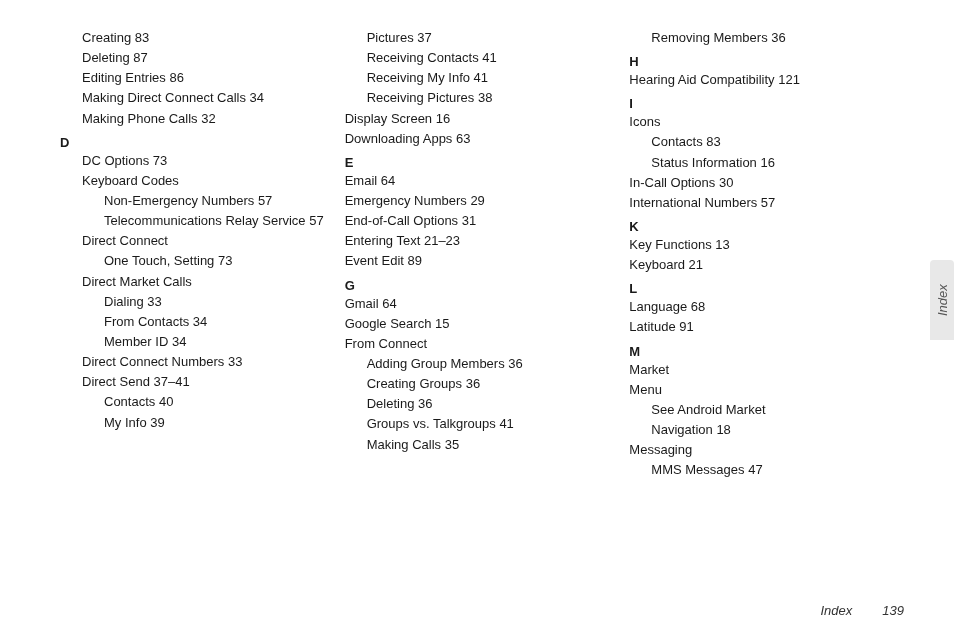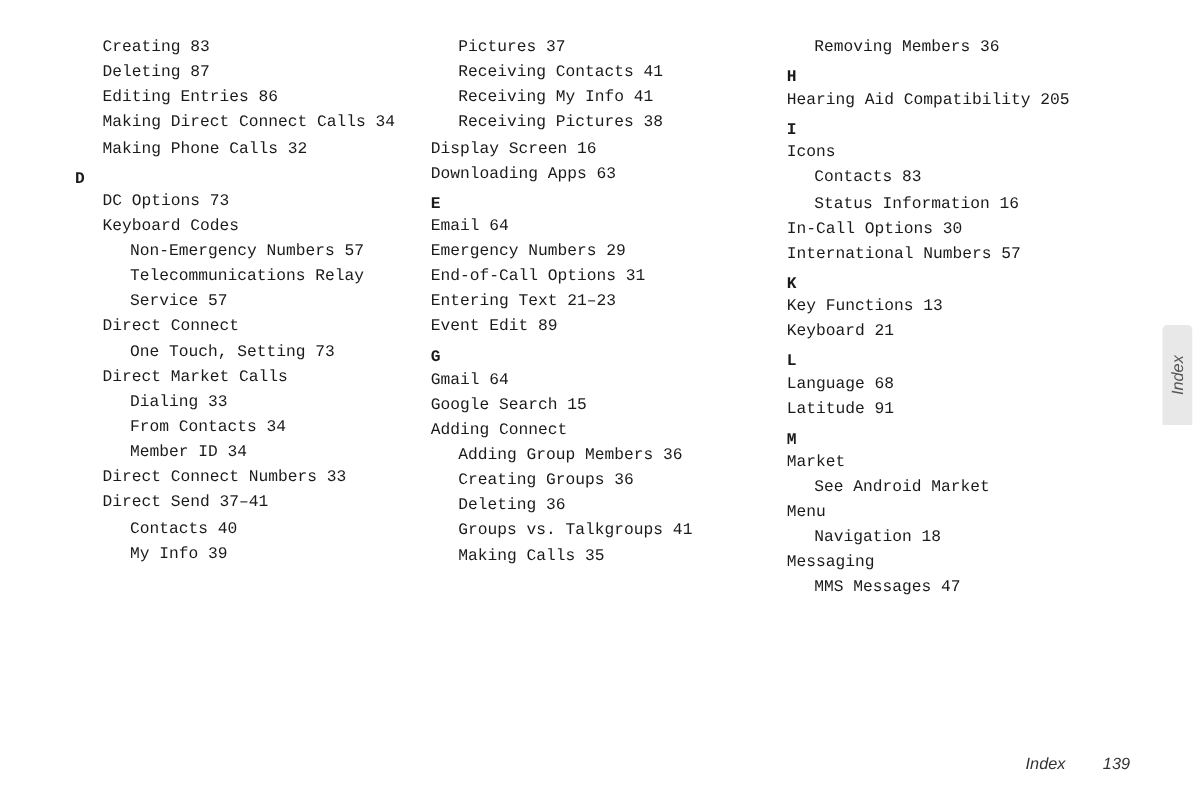--- a/index.html
+++ b/index.html
@@ -18,21 +18,20 @@
       width: 954px;
       height: 636px;
       padding: 28px 40px 28px 60px;
       position: relative;
     }
 
     .content-area {
       display: flex;
       gap: 0;
       height: calc(100% - 40px);
-      font-family: Liberation Mono, monospace;
     }
 
     .column {
       flex: 1;
       padding-right: 20px;
     }
 
     .index-entry {
       line-height: 1.55;
       font-size: 13px;
@@ -127,48 +126,48 @@
         <div class="index-entry">Downloading Apps 63</div>
         <div class="section-letter">E</div>
         <div class="index-entry">Email 64</div>
         <div class="index-entry">Emergency Numbers 29</div>
         <div class="index-entry">End-of-Call Options 31</div>
         <div class="index-entry">Entering Text 21–23</div>
         <div class="index-entry">Event Edit 89</div>
         <div class="section-letter">G</div>
         <div class="index-entry">Gmail 64</div>
         <div class="index-entry">Google Search 15</div>
-        <div class="index-entry">Adding Connect</div>
+        <div class="index-entry">From Connect</div>
         <div class="index-entry indent-1">Adding Group Members 36</div>
         <div class="index-entry indent-1">Creating Groups 36</div>
         <div class="index-entry indent-1">Deleting 36</div>
         <div class="index-entry indent-1">Groups vs. Talkgroups 41</div>
         <div class="index-entry indent-1">Making Calls 35</div>
       </div>
 
     <div class="column" id="col3-container">
         <div class="index-entry indent-1">Removing Members 36</div>
         <div class="section-letter">H</div>
-        <div class="index-entry">Hearing Aid Compatibility 205</div>
+        <div class="index-entry">Hearing Aid Compatibility 121</div>
         <div class="section-letter">I</div>
         <div class="index-entry">Icons</div>
         <div class="index-entry indent-1">Contacts 83</div>
         <div class="index-entry indent-1">Status Information 16</div>
         <div class="index-entry">In-Call Options 30</div>
         <div class="index-entry">International Numbers 57</div>
         <div class="section-letter">K</div>
         <div class="index-entry">Key Functions 13</div>
         <div class="index-entry">Keyboard 21</div>
         <div class="section-letter">L</div>
         <div class="index-entry">Language 68</div>
         <div class="index-entry">Latitude 91</div>
         <div class="section-letter">M</div>
         <div class="index-entry">Market</div>
+        <div class="index-entry">Menu</div>
         <div class="index-entry indent-1">See Android Market</div>
-        <div class="index-entry">Menu</div>
         <div class="index-entry indent-1">Navigation 18</div>
         <div class="index-entry">Messaging</div>
         <div class="index-entry indent-1">MMS Messages 47</div>
       </div>
   </div>
 
   <div class="footer">
     <span style="font-style:italic;">Index</span>
     <span>139</span>
   </div>

